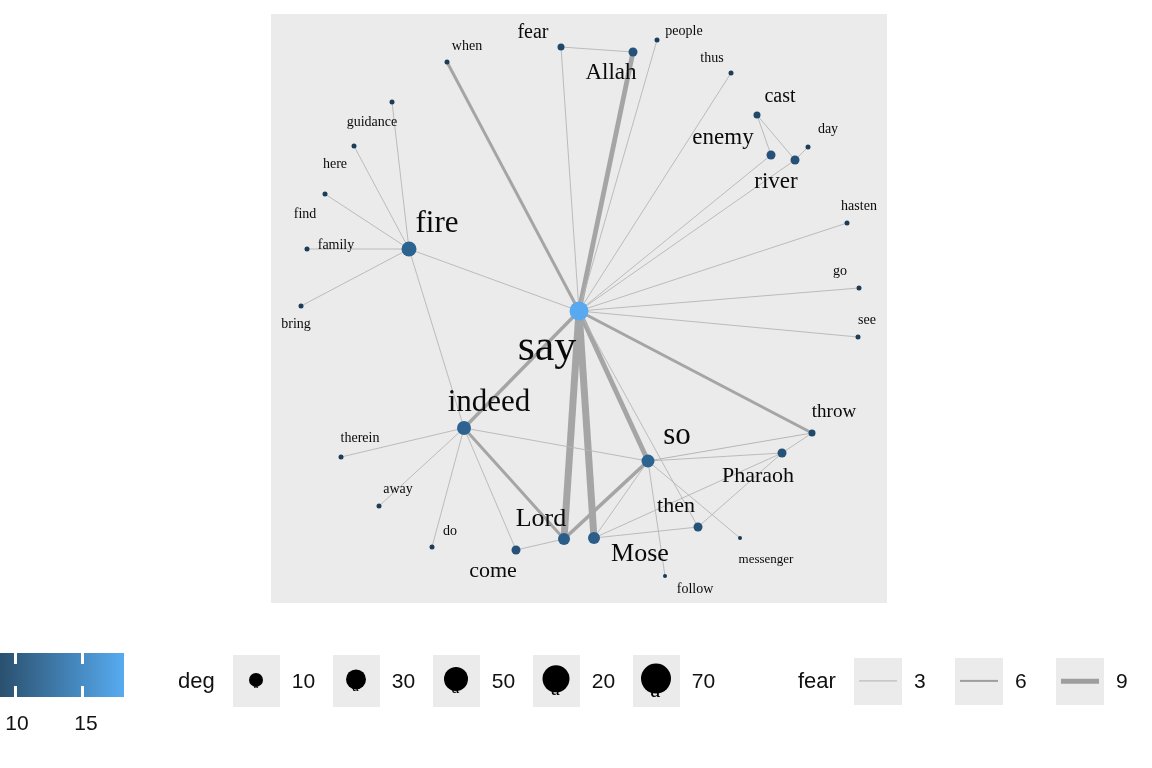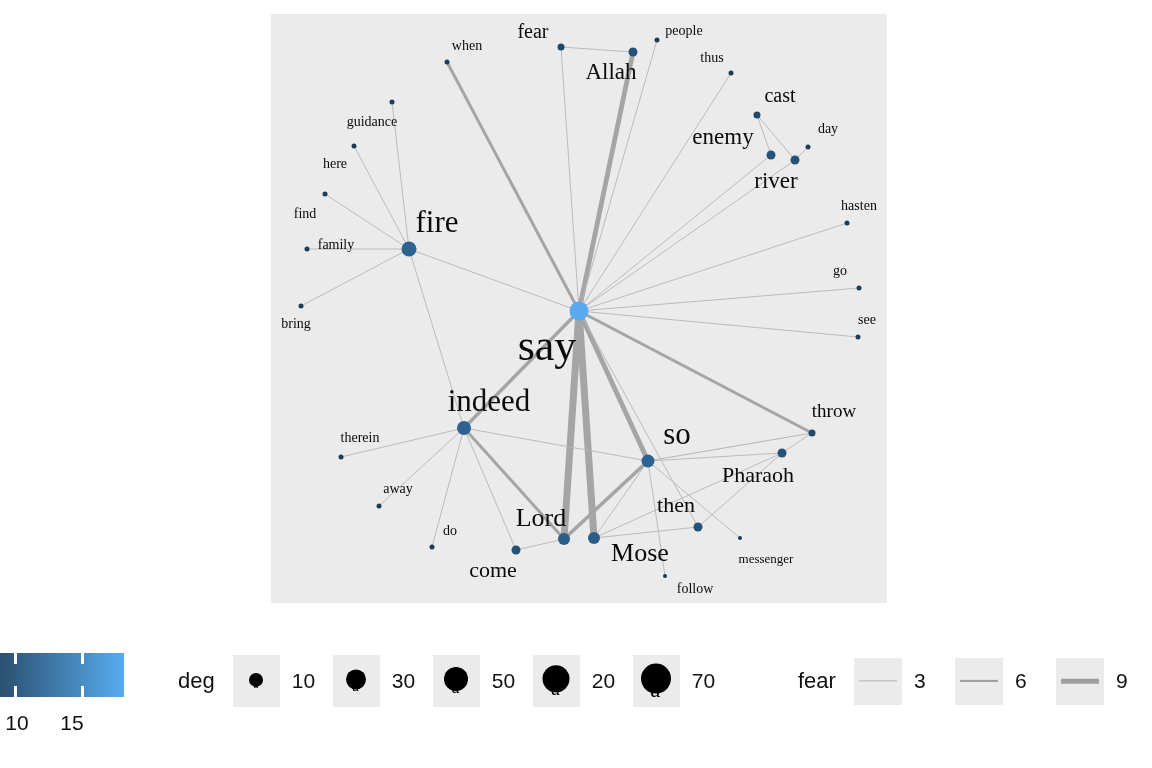--- a/index.html
+++ b/index.html
@@ -147,21 +147,21 @@
     </svg>
 
   <div class="legend-gradient">
     <div class="grad-bar" style="background: linear-gradient(90deg, rgb(42, 80, 110), rgb(87, 171, 240)); width: 124px;"></div>
     <div id="grad-extra">
         <div class="grad-tick" style="left: 14px; top: 0px;"></div>
         <div class="grad-tick" style="left: 14px; top: 33px;"></div>
         <div class="grad-label" style="left: 17px;">10</div>
         <div class="grad-tick" style="left: 81px; top: 0px;"></div>
         <div class="grad-tick" style="left: 81px; top: 33px;"></div>
-        <div class="grad-label" style="left: 72px;">15</div>
+        <div class="grad-label" style="left: 86px;">15</div>
       </div>
   </div>
 
   <div class="legend-deg">
     <span class="legend-title">deg</span>
     <div id="deg-keys" class="keys">
         <div class="key-box">
           <span class="key-a" style="font-size: 11px;">a</span>
           <span class="key-circle" style="height: 14px; width: 14px;"></span>
         </div>

